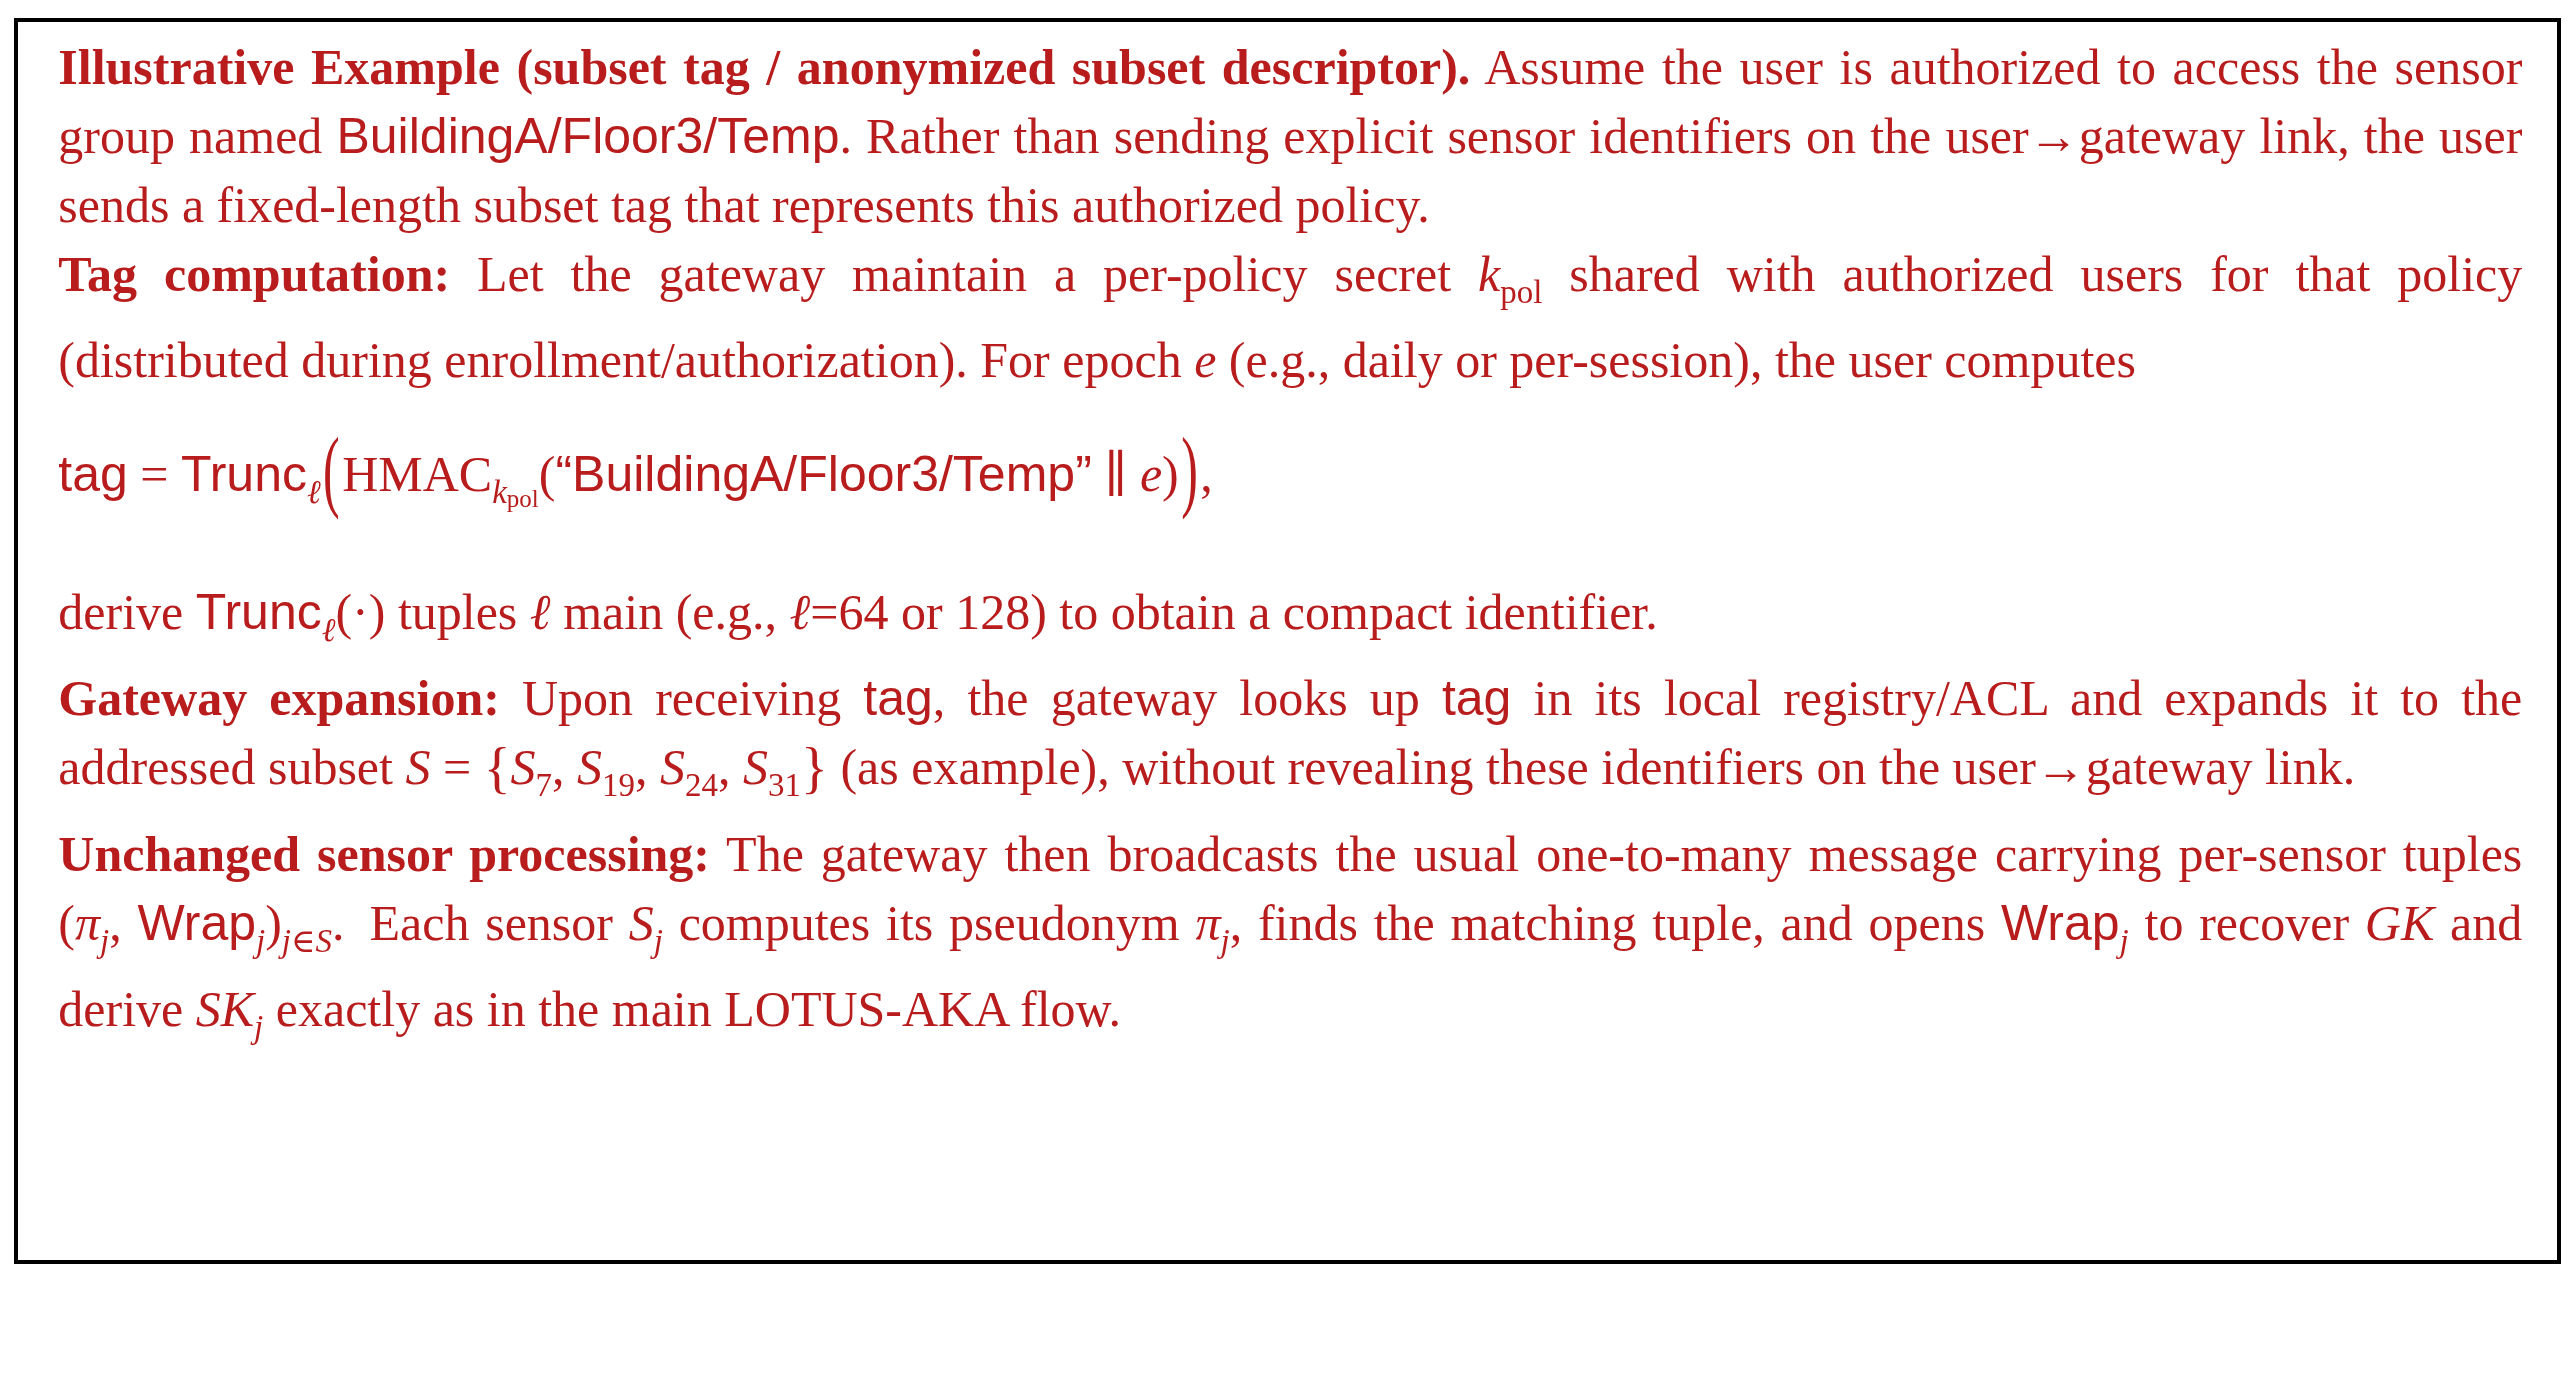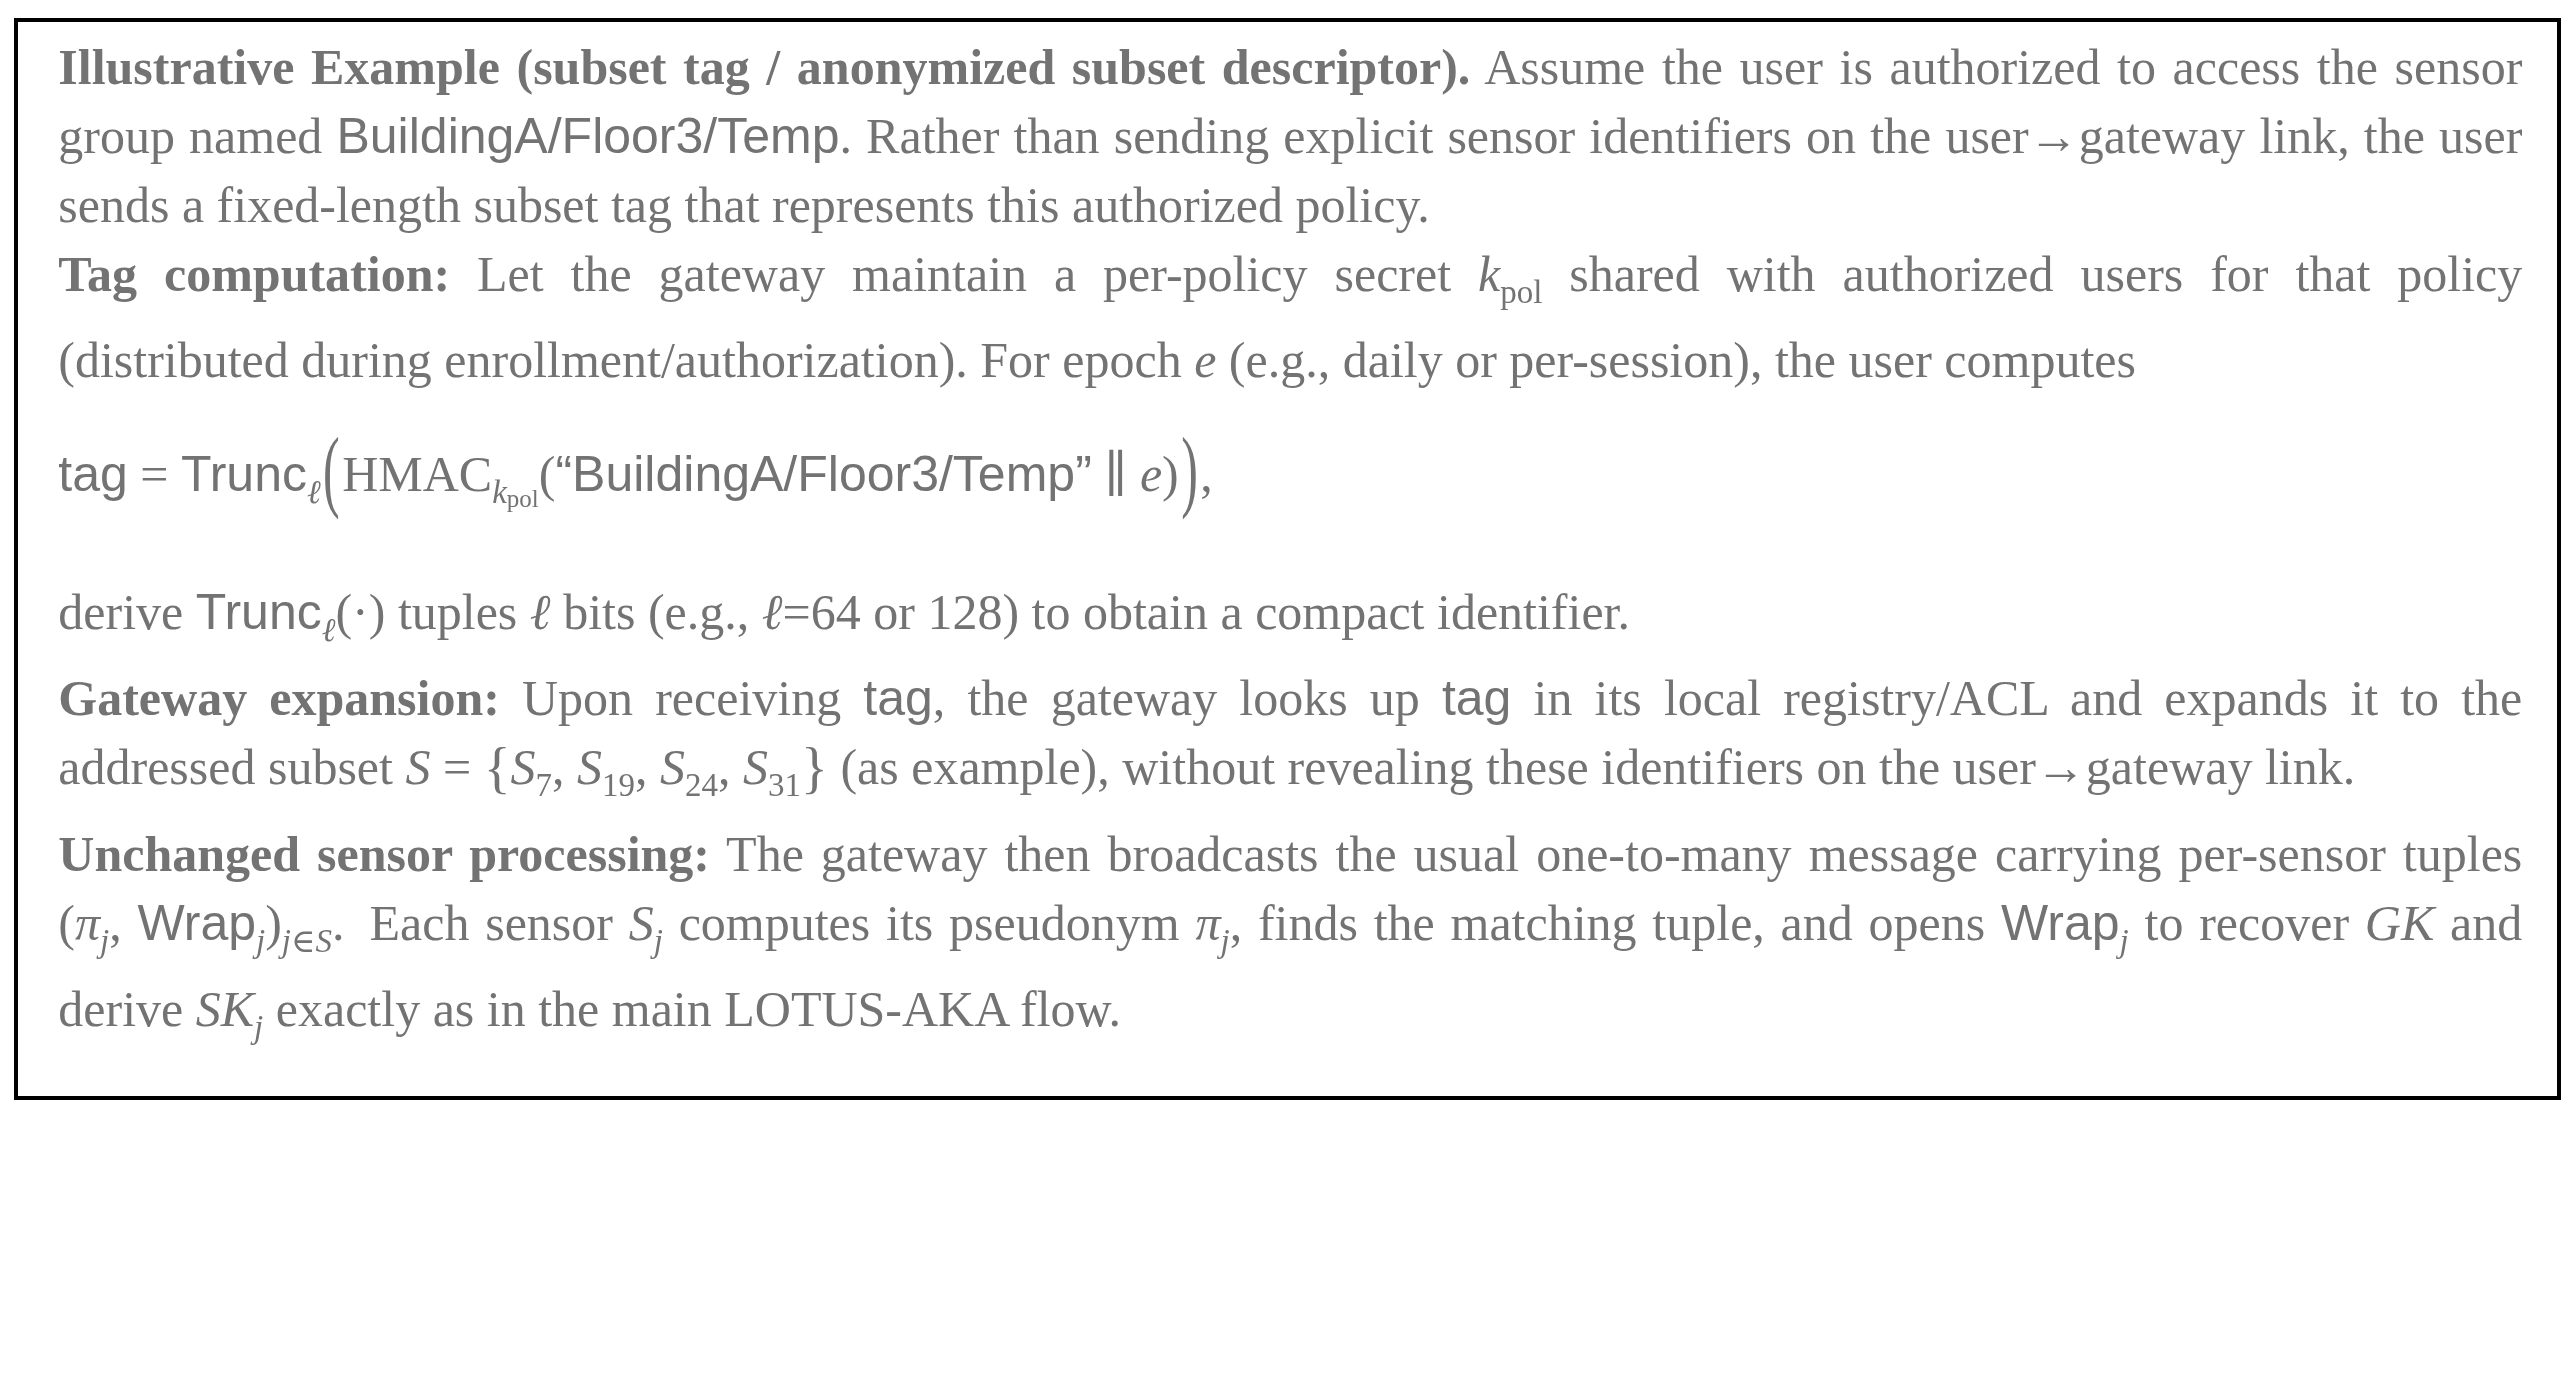--- a/index.html
+++ b/index.html
@@ -10,28 +10,28 @@
   }
   .page {
     position: relative;
     width: 2576px; height: 1384px;
     background: #ffffff;
     color: #000000;
   }
   .example-box {
     position: absolute;
     left: 14.3px; top: 17.5px;
-    width: 2547px; height: 1082px;
+    width: 2547px; height: 1246px;
     box-sizing: border-box;
     border: 4.8px solid #000000;
     padding: 11px 35px 16px 40px;
     font-family: "Liberation Serif", "DejaVu Serif", serif;
     font-size: 50px;
     line-height: 69px;
-    color: #737373;
+    color: #b91c1c;
     background: #ffffff;
   }
   .para {
     margin: 0;
     text-align: justify;
     text-justify: inter-word;
   }
   .equation {
     margin: 45px 0 45px 0;
     white-space: nowrap;
@@ -48,18 +48,18 @@
   .r-bigp  { display: inline-block; transform: scaleY(1.8); transform-origin: 50% 58%; padding: 0 2.4px; }
 </style>
 </head>
 <body>
 
 <div class="page">
   <div class="example-box">
     <p class="para"><span class="r-bf">Illustrative Example (subset tag / anonymized subset descriptor).</span><span class="r-rm"> Assume the user is authorized to access the sensor group named </span><span class="r-sf">BuildingA/Floor3/Temp</span><span class="r-rm">. Rather than sending explicit sensor identifiers on the user→gateway link, the user sends a fixed-length subset tag that represents this authorized policy.</span></p>
     <p class="para"><span class="r-bf">Tag computation:</span><span class="r-rm"> Let the gateway maintain a per-policy secret </span><span class="r-it">k</span><span class="r-sub">pol</span><span class="r-rm"> shared with authorized users for that policy (distributed during enrollment/authorization). For epoch </span><span class="r-it">e</span><span class="r-rm"> (e.g., daily or per-session), the user computes</span></p>
     <div class="equation"><span class="r-sf">tag</span><span class="r-rm"> = </span><span class="r-sf">Trunc</span><span class="r-subit">ℓ</span><span class="r-bigp">(</span><span class="r-rm">HMAC</span><span class="r-subit">k</span><span class="r-subsub">pol</span><span class="r-rm">(</span><span class="r-sf">“BuildingA/Floor3/Temp”</span><span class="r-rm"> ∥ </span><span class="r-it">e</span><span class="r-rm">)</span><span class="r-bigp">)</span><span class="r-rm">,</span></div>
-    <p class="para"><span class="r-rm">derive </span><span class="r-sf">Trunc</span><span class="r-subit">ℓ</span><span class="r-rm">(·) tuples </span><span class="r-it">ℓ</span><span class="r-rm"> bits (e.g., </span><span class="r-it">ℓ</span><span class="r-rm">=64 or 128) to obtain a compact identifier.</span></p>
+    <p class="para"><span class="r-rm">derive </span><span class="r-sf">Trunc</span><span class="r-subit">ℓ</span><span class="r-rm">(·) tuples </span><span class="r-it">ℓ</span><span class="r-rm"> main (e.g., </span><span class="r-it">ℓ</span><span class="r-rm">=64 or 128) to obtain a compact identifier.</span></p>
     <p class="para"><span class="r-bf">Gateway expansion:</span><span class="r-rm"> Upon receiving </span><span class="r-sf">tag</span><span class="r-rm">, the gateway looks up </span><span class="r-sf">tag</span><span class="r-rm"> in its local registry/ACL and expands it to the addressed subset </span><span class="r-it">S</span><span class="r-rm"> = </span><span class="r-brace">{</span><span class="r-it">S</span><span class="r-sub">7</span><span class="r-rm">, </span><span class="r-it">S</span><span class="r-sub">19</span><span class="r-rm">, </span><span class="r-it">S</span><span class="r-sub">24</span><span class="r-rm">, </span><span class="r-it">S</span><span class="r-sub">31</span><span class="r-brace">}</span><span class="r-rm"> (as example), without revealing these identifiers on the user→gateway link.</span></p>
     <p class="para"><span class="r-bf">Unchanged sensor processing:</span><span class="r-rm"> The gateway then broadcasts the usual one-to-many message carrying per-sensor tuples (</span><span class="r-it">π</span><span class="r-subit">j</span><span class="r-rm">, </span><span class="r-sf">Wrap</span><span class="r-subit">j</span><span class="r-rm">)</span><span class="r-subit">j∈S</span><span class="r-rm">. Each sensor </span><span class="r-it">S</span><span class="r-subit">j</span><span class="r-rm"> computes its pseudonym </span><span class="r-it">π</span><span class="r-subit">j</span><span class="r-rm">, finds the matching tuple, and opens </span><span class="r-sf">Wrap</span><span class="r-subit">j</span><span class="r-rm"> to recover </span><span class="r-it">GK</span><span class="r-rm"> and derive </span><span class="r-it">SK</span><span class="r-subit">j</span><span class="r-rm"> exactly as in the main LOTUS-AKA flow.</span></p>
   </div>
 </div>
 
 
 </body></html>

